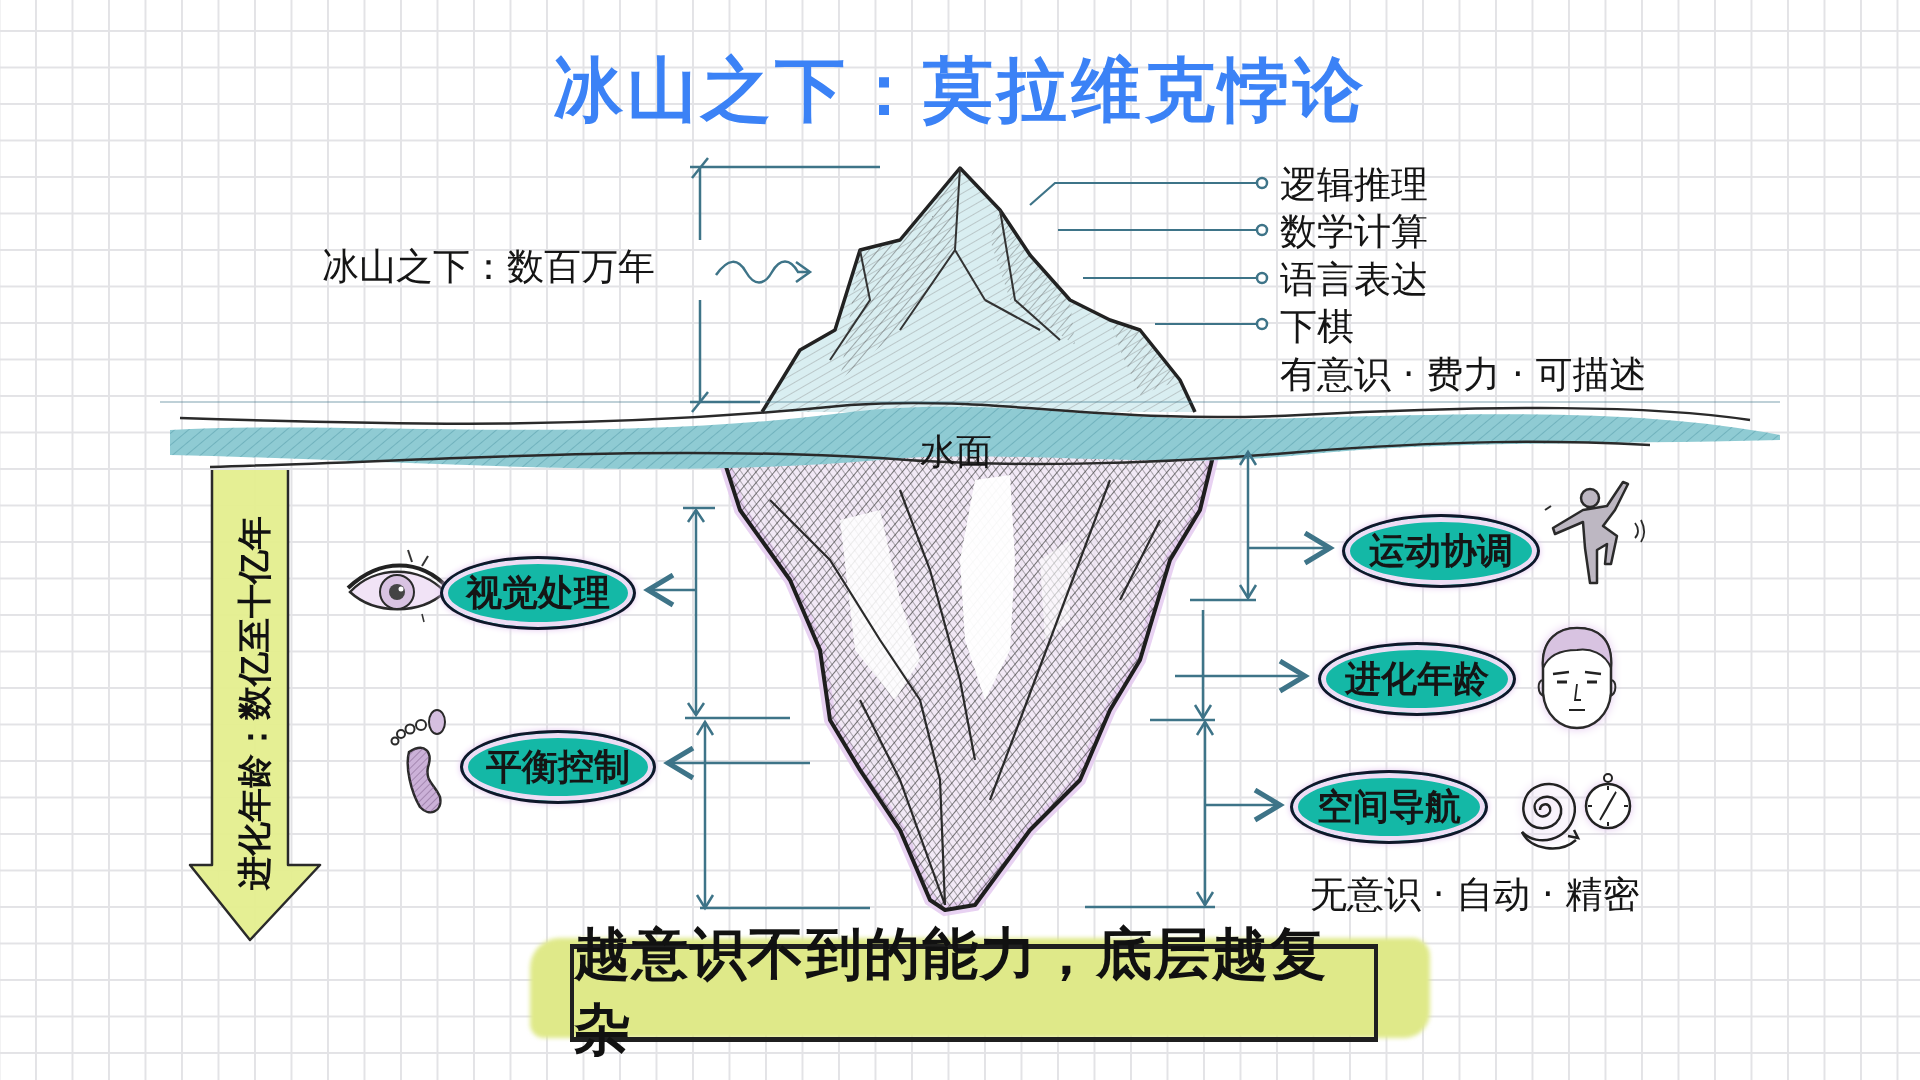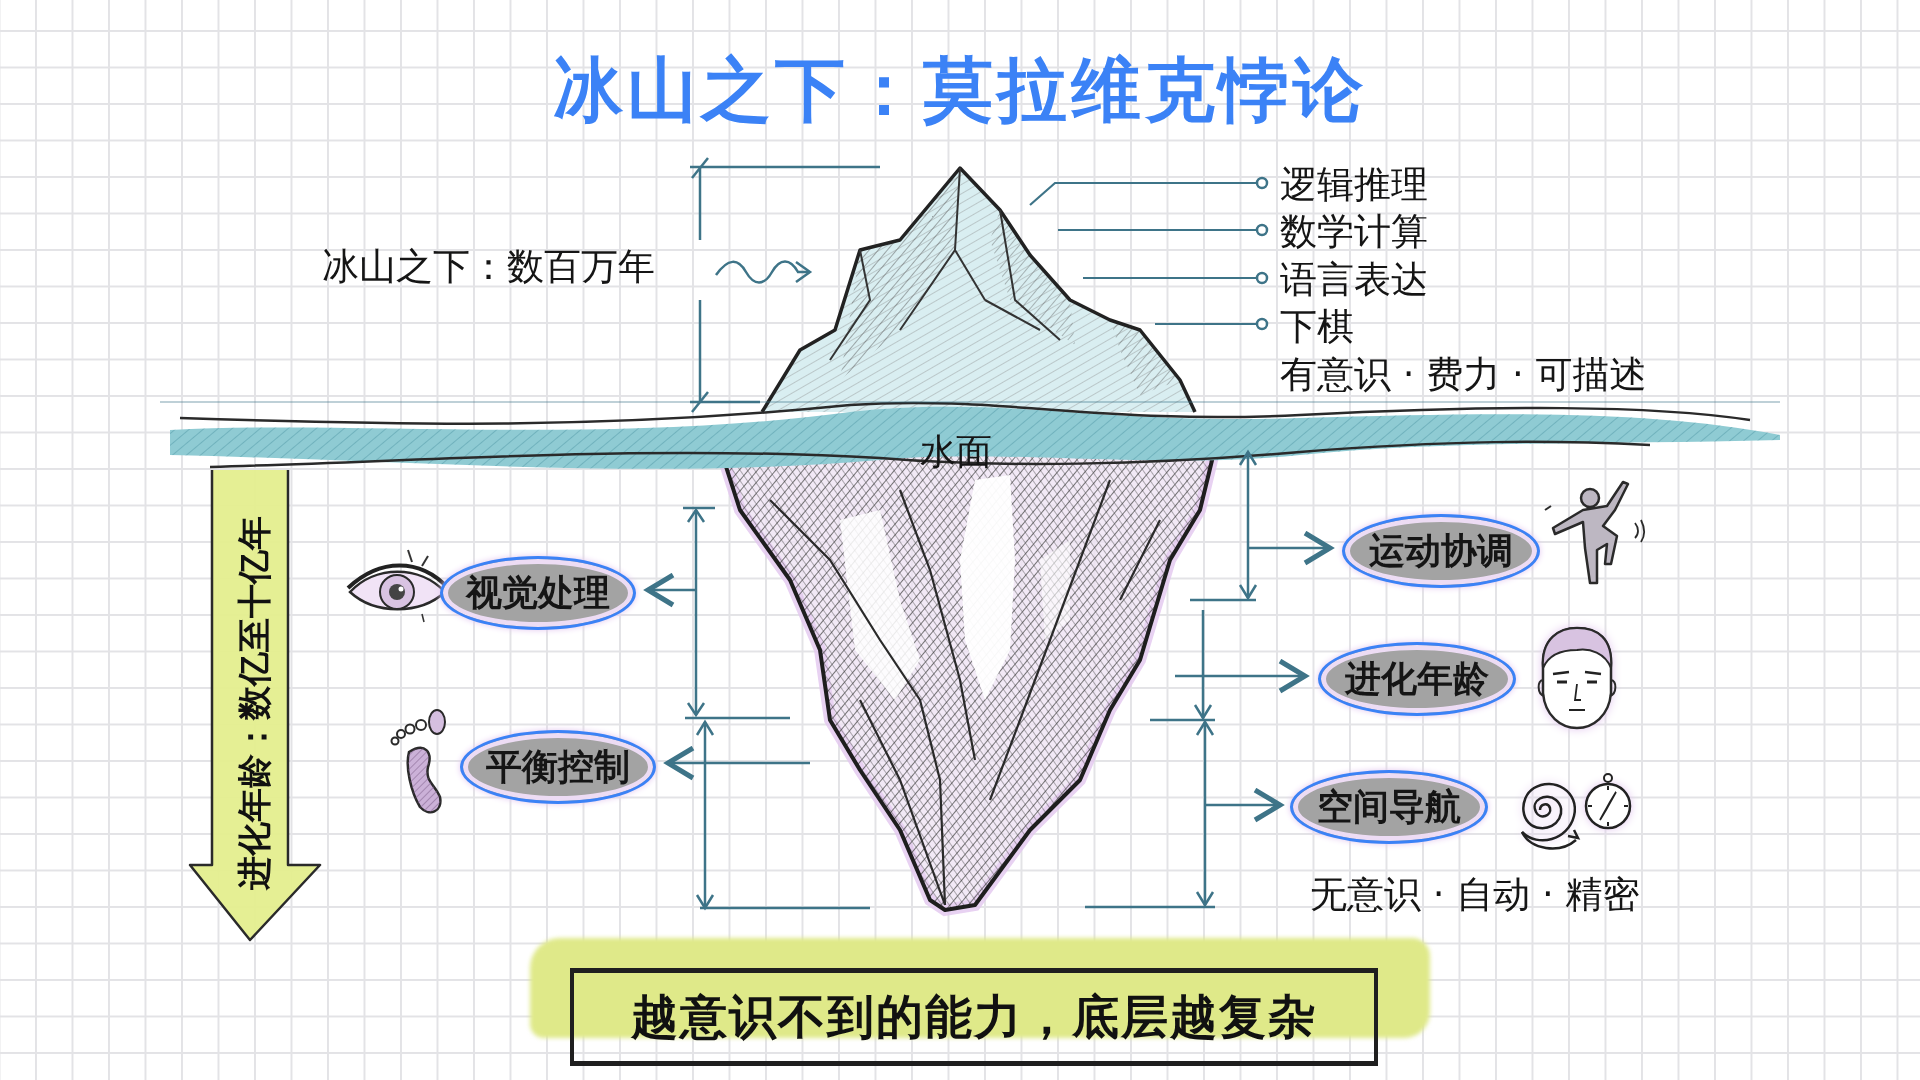--- a/index.html
+++ b/index.html
@@ -17,36 +17,36 @@
   .abs { position: absolute; }
   .title {
     left: 0; width: 1920px; top: 44px; text-align: center;
     font-size: 70px; font-weight: bold; letter-spacing: 4px; color: #3b82f6;
   }
   .art { left: 0; top: 0; width: 1920px; height: 1080px; }
   .lbl { font-weight: normal; color: #151515; white-space: nowrap; }
   .upper-lbl { font-size: 37px; }
   .ellipse {
     position: absolute; display: flex; align-items: center; justify-content: center;
-    border: 3px solid #3b82f6; border-radius: 50%;
-    background: #a3a3a3;
+    border: 3px solid #0f172a; border-radius: 50%;
+    background: #14b8a6;
     box-shadow: inset 0 0 0 5px #eddcf4, 0 0 6px #e3c7ef;
     font-size: 36px; font-weight: bold; color: #151515;
   }
   .banner-bg {
     left: 530px; top: 938px; width: 900px; height: 100px;
     background: #dfe989; border-radius: 30px 18px 26px 14px;
     filter: blur(2px);
   }
   .banner {
     left: 570px; top: 944px; width: 800px; height: 88px;
     border-top: 5px solid #1f1f1f; border-bottom: 5px solid #1f1f1f;
     border-left: 4px solid #1f1f1f; border-right: 4px solid #1f1f1f;
     display: flex; align-items: center; justify-content: center;
-    font-size: 47px; font-weight: bold; color: #111; letter-spacing: 2px; margin-top: 24px;
+    font-size: 56px; font-weight: bold; color: #111; letter-spacing: 2px;
   }
   .vert-text {
     left: 250px; top: 820px; transform-origin: left top; transform: rotate(-90deg);
     font-size: 34px; font-weight: bold; white-space: nowrap; color: #111;
   }
 </style>
 </head>
 <body>
 
 <div class="abs title">冰山之下：莫拉维克悖论</div>

